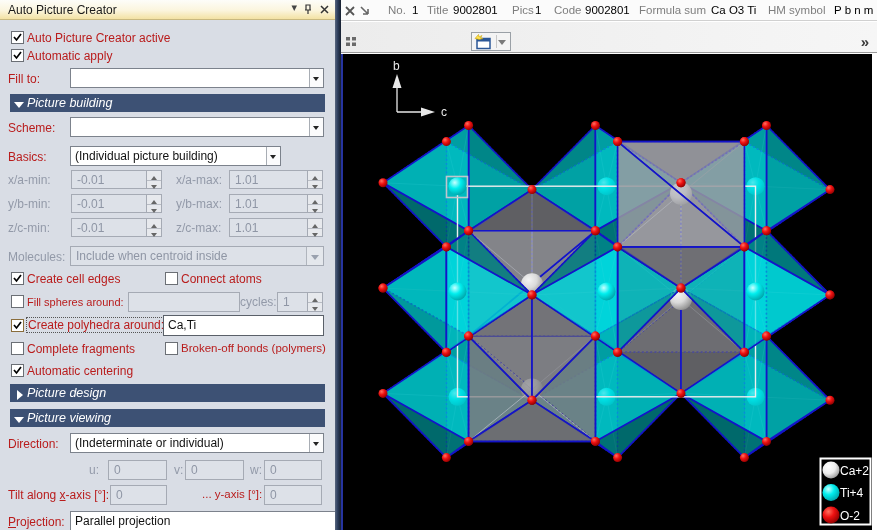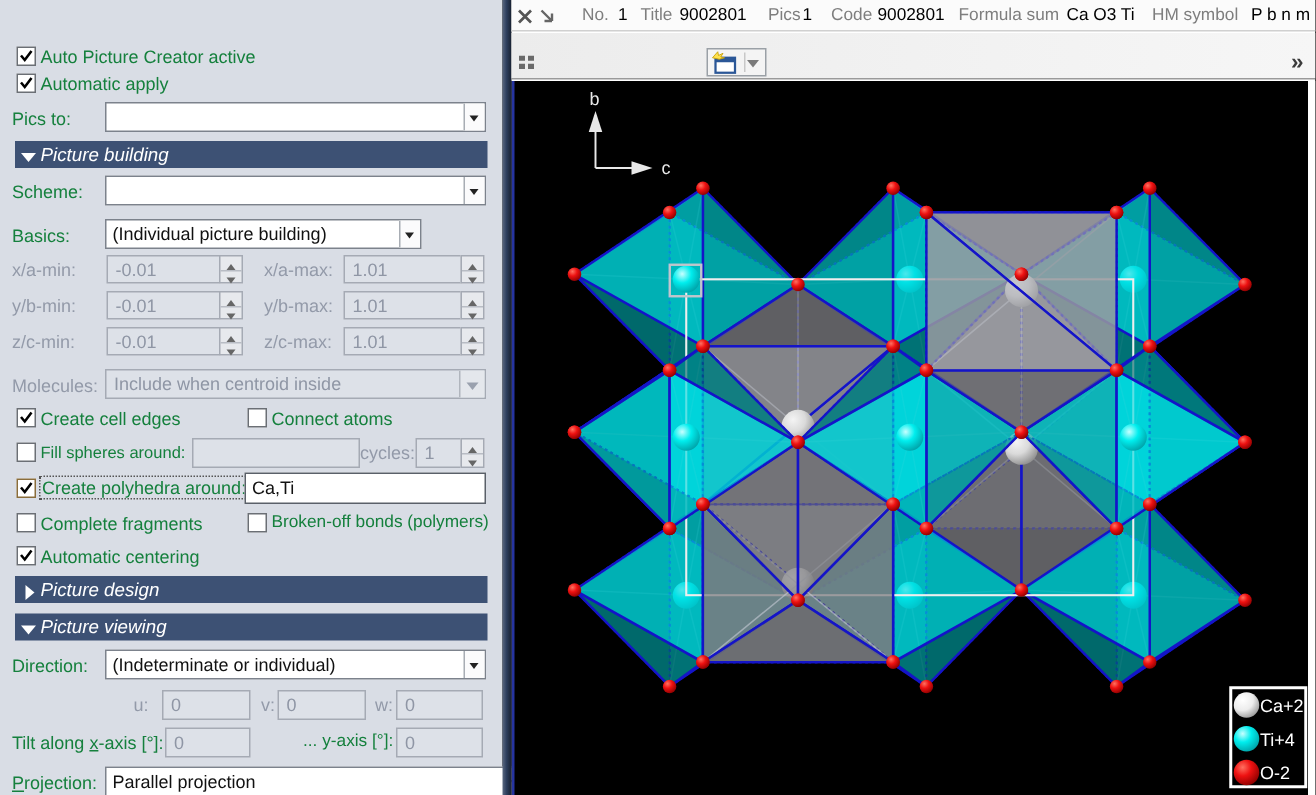--- a/index.html
+++ b/index.html
@@ -7,21 +7,21 @@
 body { font-family:"Liberation Sans",sans-serif; font-size:12px; color:#111; }
 #page { position:relative; width:877px; height:530px; }
 #leftpanel { position:absolute; left:0; top:0; width:335px; height:530px; background:#d9dde5; }
 #titlebar { position:absolute; left:0; top:0; width:335px; height:20px;
   background:linear-gradient(#fdfdf9 0%, #fbf5dd 55%, #f3e2a4 100%);
   border-bottom:1px solid #c9b97f; }
 #titlebar .t { position:absolute; left:8px; top:3px; font-size:12px; color:#1a1a1a; }
 #titlebar .ic { position:absolute; top:2px; color:#444; font-size:11px; }
 #sep { position:absolute; left:335px; top:0; width:6px; height:530px;
   background:linear-gradient(to right,#5a6880 0%,#2d3e5d 45%,#17202f 100%); }
-.lbl { position:absolute; color:#15803d; }
+.lbl { position:absolute; color:#b91c1c; }
 .glbl { position:absolute; color:#939aa9; }
 .cb { position:absolute; width:13px; height:13px; background:#fff; border:1px solid #6b6f75; }
 .cb svg { position:absolute; left:0px; top:0px; }
 .combo { position:absolute; background:#fff; border:1px solid #7c828c; }
 .combo .btn { position:absolute; right:0; top:0; bottom:0; width:14px; background:#fbfbfc; border-left:1px solid #a8adb4; }
 .combo .btn:after { content:""; position:absolute; left:3px; top:8px; border:3.5px solid transparent; border-top:4.5px solid #222; }
 .combo .txt { position:absolute; left:4px; top:2px; white-space:nowrap; }
 .ed { position:absolute; background:#dde1e8; border:1px solid #a5aab4; color:#8f96a5; }
 .ed .txt { position:absolute; left:5px; top:2px; }
 .spin { position:absolute; width:16px; background:#e7e9ed; border:1px solid #a5aab4; }
@@ -45,35 +45,45 @@
 #newbtn { position:absolute; left:130px; top:10px; width:40px; height:19px; background:#f4f4f4; border:1px solid #9aa0a6; }
 #grid-ic { position:absolute; left:5px; top:15px; width:11px; height:9px; }
 #chev { position:absolute; right:8px; top:11px; color:#3c3c3c; font-size:15px; font-weight:bold; }
 #viewport { position:absolute; left:0; top:54px; width:531px; height:476px; background:#000; overflow:hidden; }
 #rstrip { position:absolute; left:531px; top:54px; width:5px; height:476px; background:#fff; }
 </style>
 </head>
 <body>
 <div id="page">
   <div id="leftpanel">
+    <div id="titlebar">
+      <span class="t">Auto Picture Creator</span>
+      <span class="ic" style="right:38px;top:1px">▾</span>
+      <svg class="ic" style="position:absolute;right:22px;top:4px" width="10" height="12" viewBox="0 0 10 12">
+          <path d="M3 1h4v5h-4zM2 6h6M5 6v4" stroke="#333" stroke-width="1.2" fill="none"></path>
+        </svg>
+      <svg class="ic" style="position:absolute;right:6px;top:5px" width="9" height="9" viewBox="0 0 9 9">
+          <path d="M1 1 L8 8 M8 1 L1 8" stroke="#333" stroke-width="1.5"></path>
+        </svg>
+    </div>
 
     <div class="cb" style="left:11px;top:31px">
         <svg width="11" height="11" viewBox="0 0 11 11">
           <path d="M2 5 L4.5 8 L9 2" stroke="#000" stroke-width="1.7" fill="none"></path>
         </svg>
       </div>
     <span class="lbl" style="left:27px;top:31px">Auto Picture Creator active</span>
     <div class="cb" style="left:11px;top:49px">
         <svg width="11" height="11" viewBox="0 0 11 11">
           <path d="M2 5 L4.5 8 L9 2" stroke="#000" stroke-width="1.7" fill="none"></path>
         </svg>
       </div>
     <span class="lbl" style="left:27px;top:49px">Automatic apply</span>
 
-    <span class="lbl" style="left:8px;top:72px">Pics to:</span>
+    <span class="lbl" style="left:8px;top:72px">Fill to:</span>
     <div class="combo" style="left:70px;top:68px;width:254px;height:20px">
         <div class="btn"></div>
       </div>
 
     <div class="hdr" style="top:94px">
         <div class="tri down"></div>
         <span class="tx">Picture building</span>
       </div>
 
     <span class="lbl" style="left:8px;top:121px">Scheme:</span>

